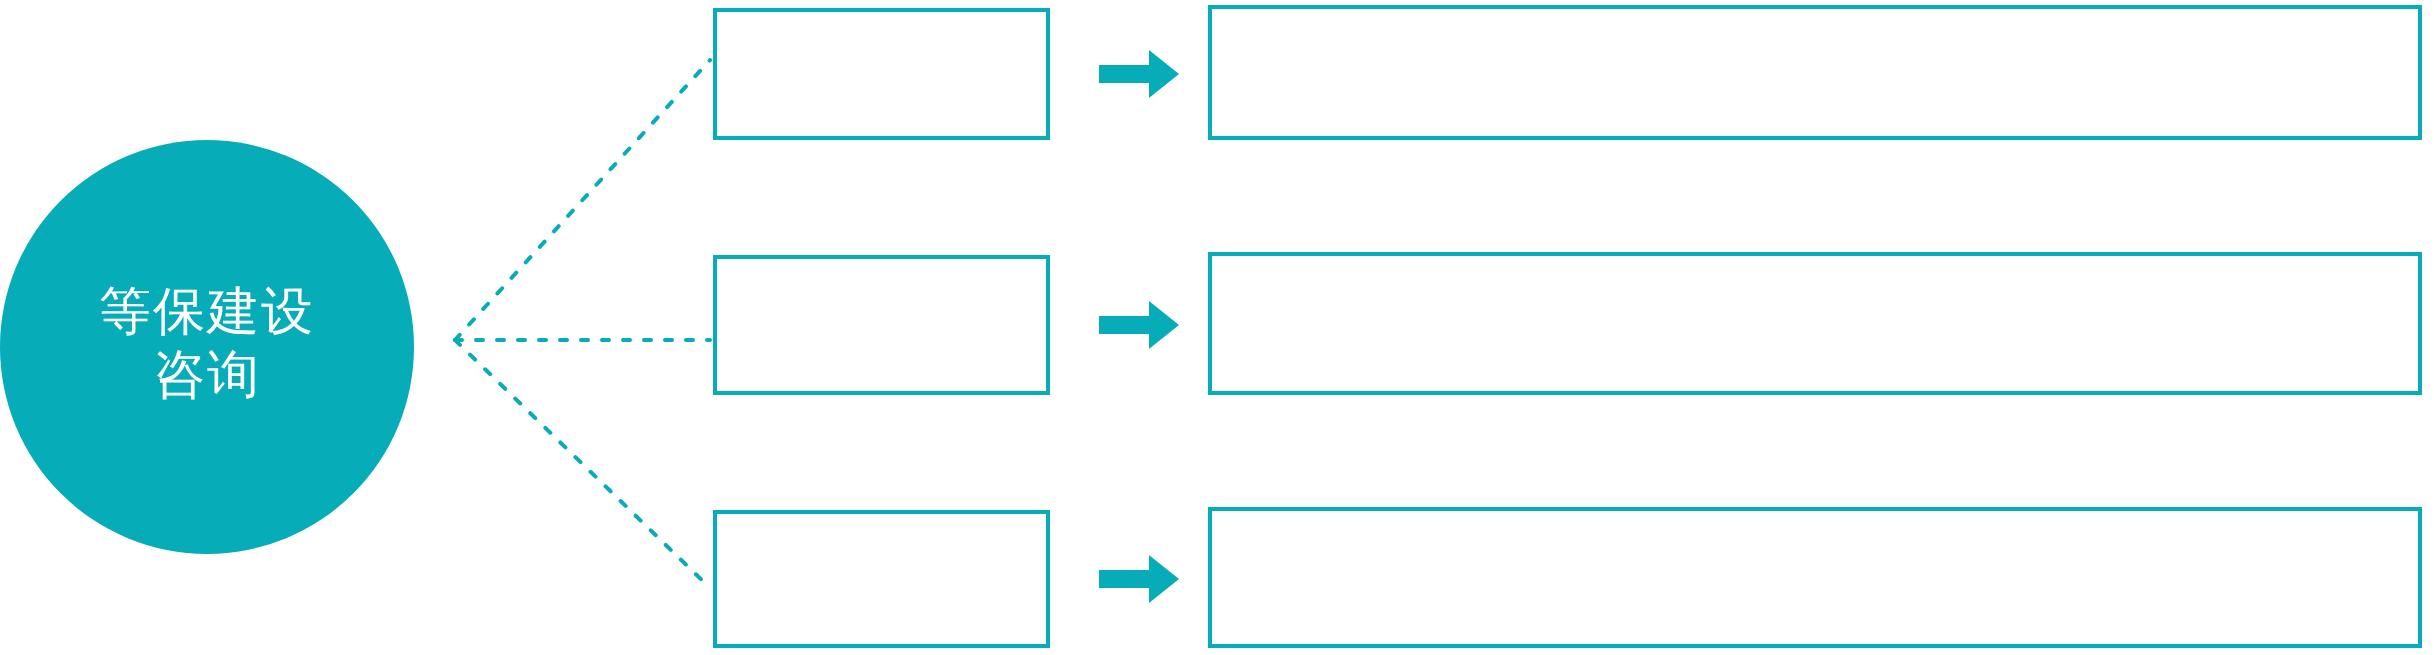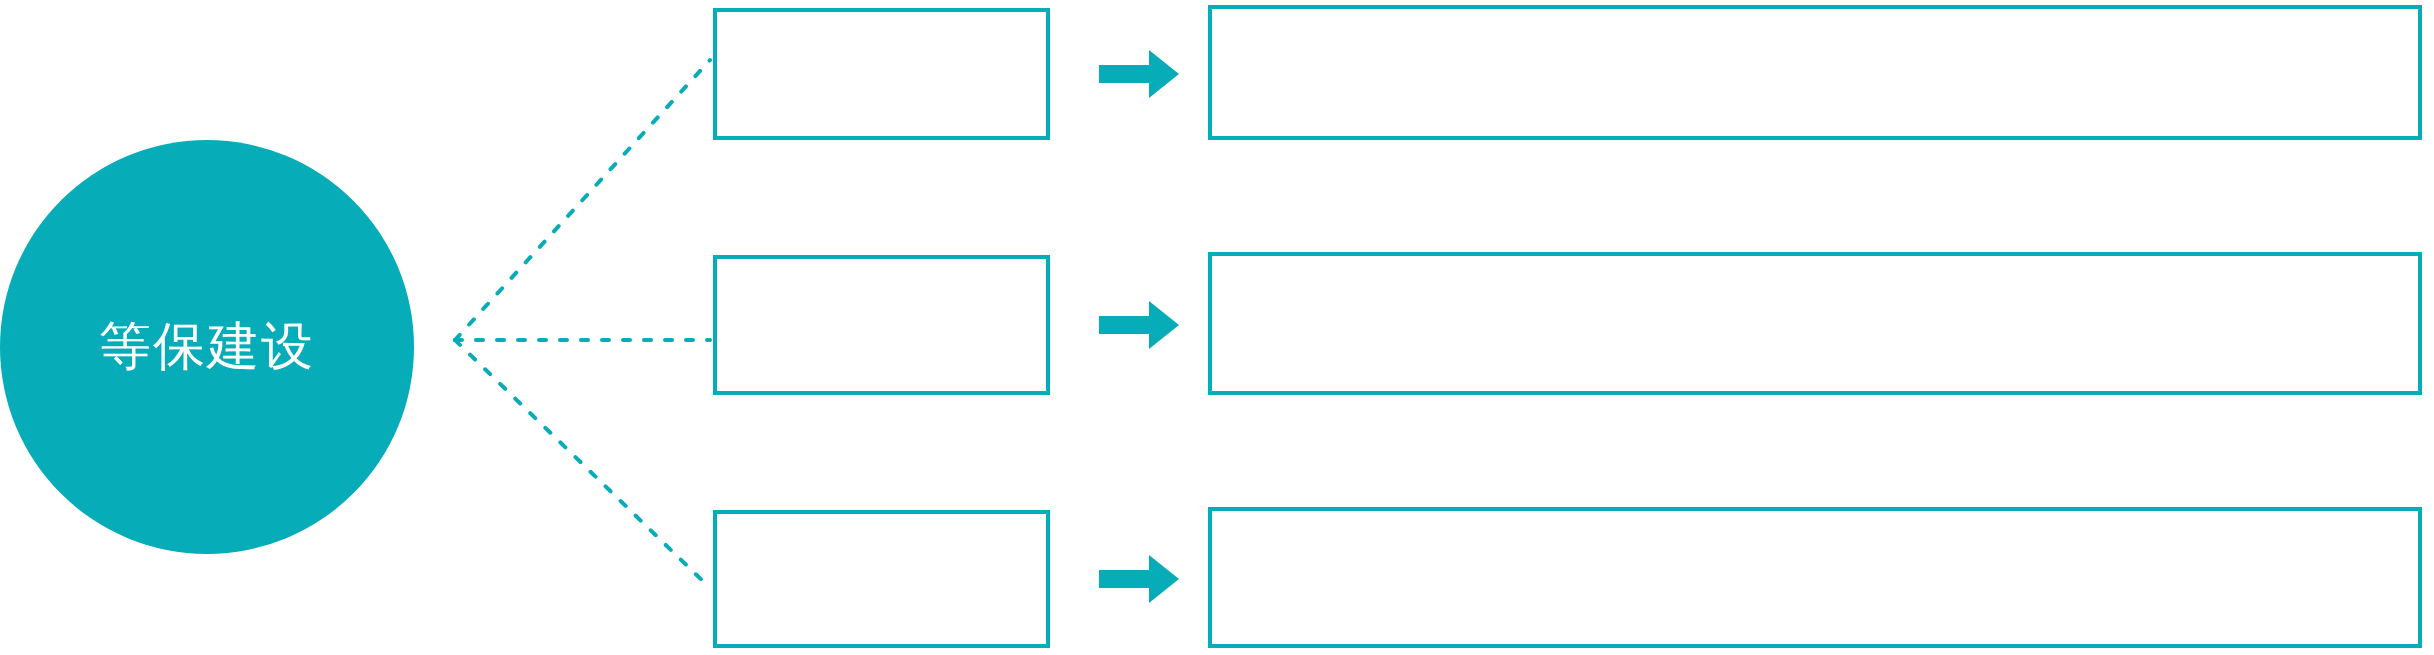--- a/index.html
+++ b/index.html
@@ -27,20 +27,21 @@
     top: 140px;
     width: 414px;
     height: 414px;
     border-radius: 50%;
     background: #06acb8;
     display: flex;
     flex-direction: column;
     align-items: center;
     justify-content: center;
     box-sizing: border-box;
+    font-family: Liberation Mono, monospace;
   }
   .hub-line {
     color: #ffffff;
     font-size: 52px;
     line-height: 1.22;
     letter-spacing: 2px;
     font-weight: 400;
     text-align: center;
     white-space: nowrap;
   }
@@ -108,20 +109,21 @@
 
     <line x1="455" y1="340" x2="710" y2="60" stroke="#06acb8" stroke-width="4" stroke-dasharray="7 14" stroke-linecap="round"></line>
 
     <line x1="455" y1="340" x2="710" y2="340" stroke="#06acb8" stroke-width="4" stroke-dasharray="7 14" stroke-linecap="round"></line>
 
     <line x1="455" y1="340" x2="710" y2="588" stroke="#06acb8" stroke-width="4" stroke-dasharray="7 14" stroke-linecap="round"></line>
   </svg>
 
   <div class="hub">
     <span class="hub-line">等保建设</span>
+    <span class="hub-line">咨询</span>
   </div>
 
   <div class="row" style="top:0px;">
     <div class="small-box" style="top:8px;height:132px;">
       <span class="box-text"></span>
     </div>
     <svg class="arrow" viewBox="0 0 80 48" xmlns="http://www.w3.org/2000/svg" style="top:50px;">
       <path d="M0 15 H50 V0 L80 24 L50 48 V33 H0 Z" fill="#06acb8"></path>
     </svg>
     <div class="wide-box" style="top:5px;height:135px;">

